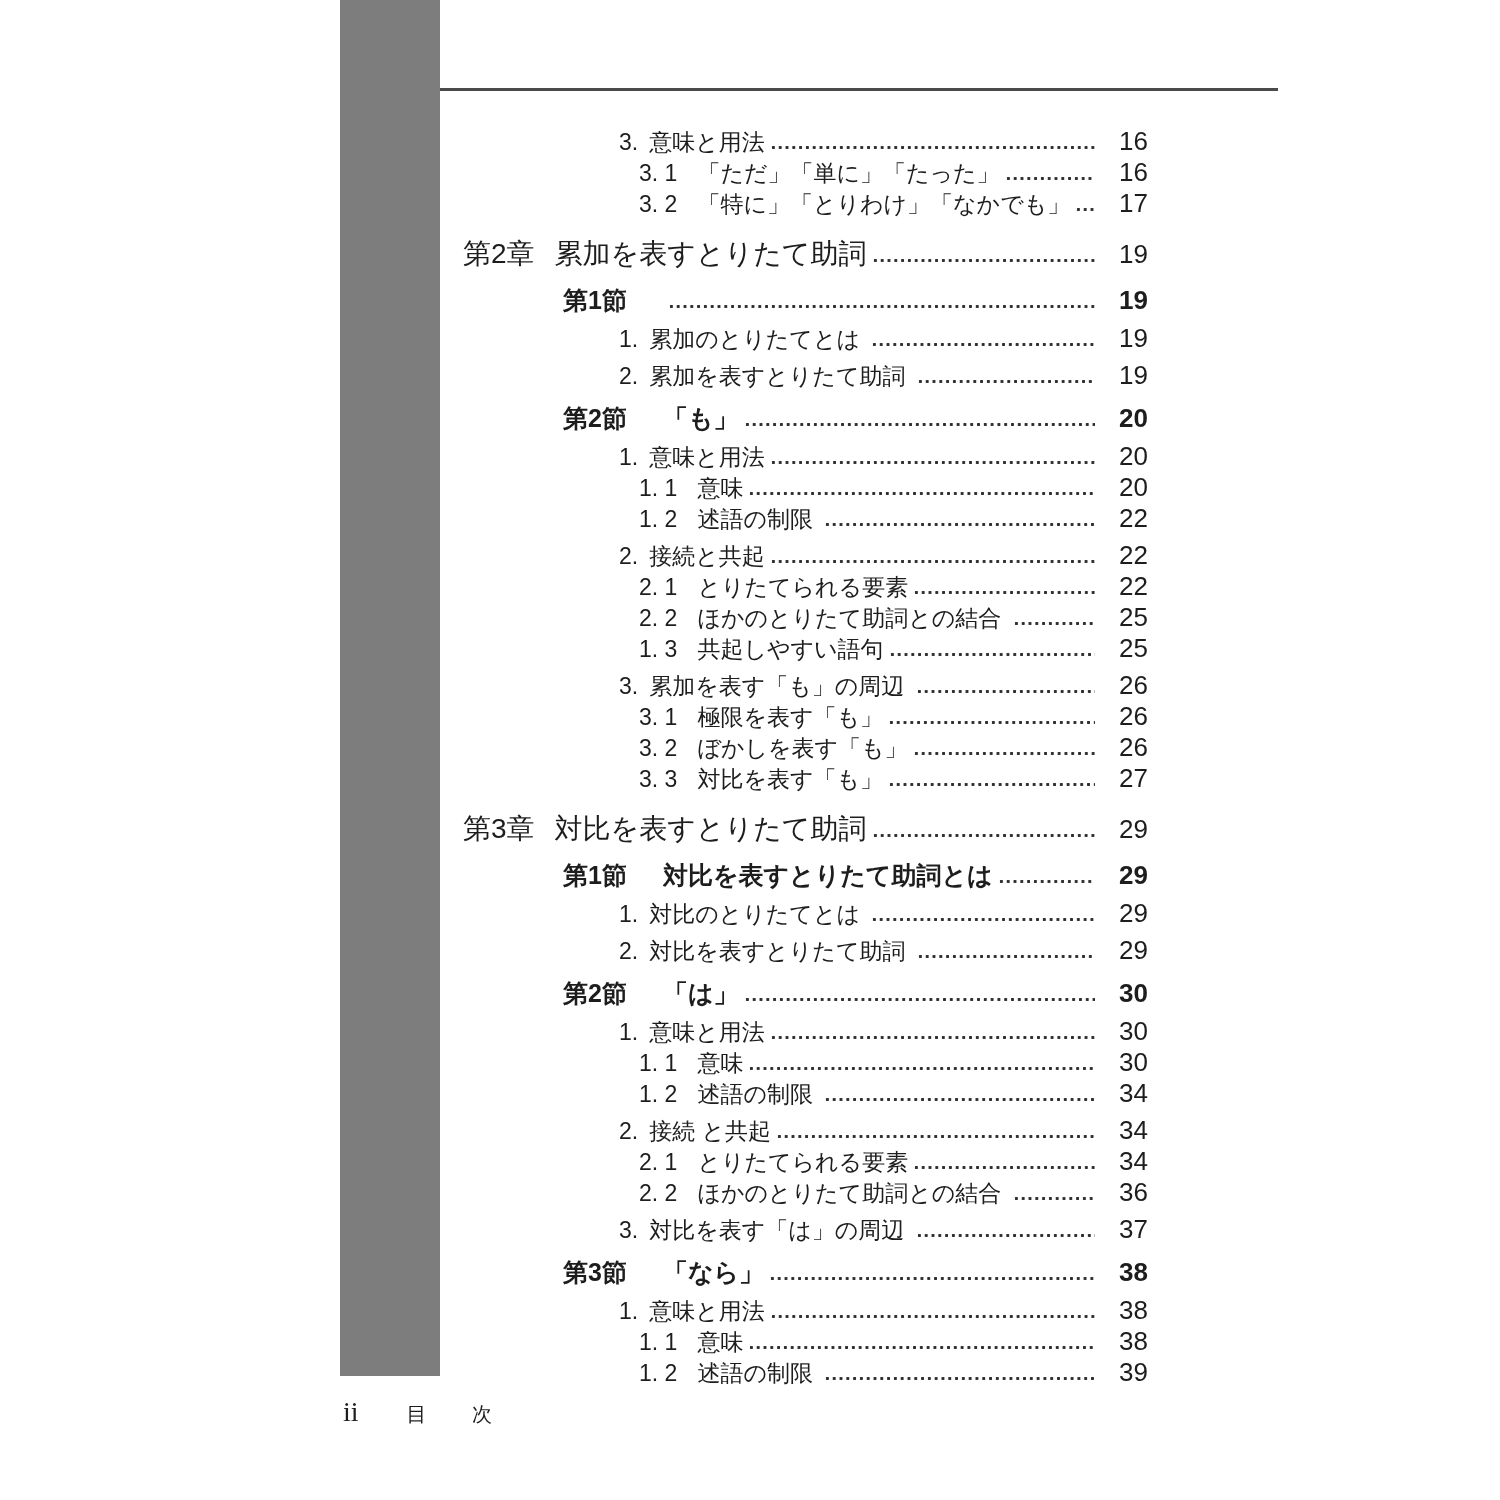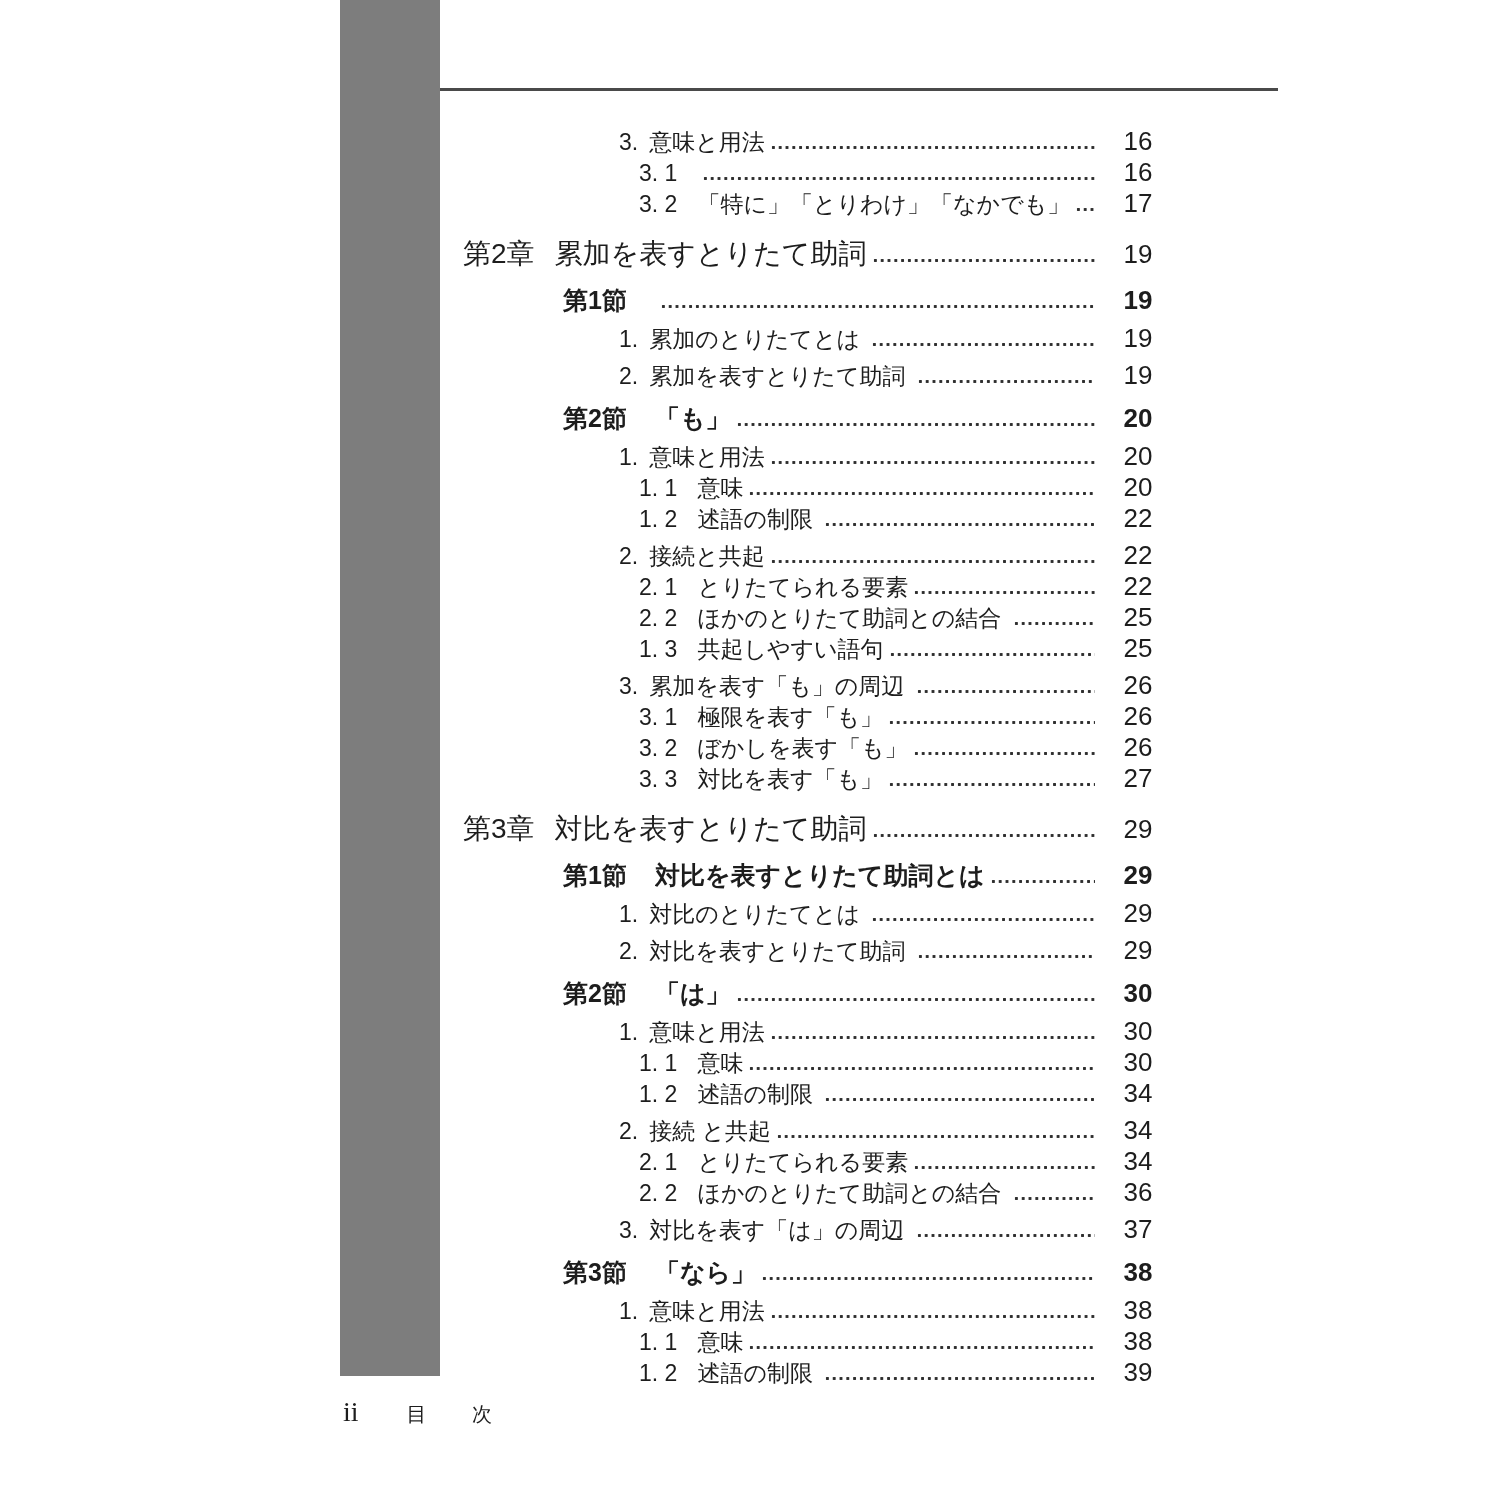--- a/index.html
+++ b/index.html
@@ -52,41 +52,41 @@
     margin: 0 16px 0 5px;
     background-image: radial-gradient(circle, var(--dot-color) 1.35px, rgba(0,0,0,0) 1.6px);
     background-size: 6.8px 6.8px;
     background-repeat: repeat-x;
     background-position: left bottom 6px;
   }
   .page {
     flex: 0 0 auto;
     width: 46px;
     padding-left: 8px;
-    text-align: center;
+    text-align: left;
     font-size: 26px;
   }
   
   .lv-chapter {
     padding-left: 0;
     font-size: 28px;
     font-weight: 400;
     line-height: 38px;
     margin-top: 16px;
   }
   .lv-chapter .num { margin-right: 20px; }
   .lv-chapter .leader { background-position: left bottom 9px; }
   .lv-section {
     padding-left: 100px;
     font-size: 25px;
     font-weight: 600;
     line-height: 34px;
     margin-top: 10px;
   }
-  .lv-section .num { margin-right: 28px; }
+  .lv-section .num { margin-right: 36px; }
   .lv-section .leader { background-position: left bottom 7px; }
   .lv-item {
     padding-left: 156px;
     margin-top: 6px;
   }
   .lv-item .num { margin-right: 11px; }
   .lv-sub {
     padding-left: 176px;
     margin-top: 0;
   }
@@ -118,20 +118,21 @@
 
 <div class="toc">
     <div class="row lv-item">
     <span class="num">3.</span>
     <span class="title">意味と用法</span>
     <span class="leader"></span>
     <span class="page">16</span>
   </div>
     <div class="row lv-sub">
     <span class="num">3. 1</span>
+    <span class="title">「ただ」「単に」「たった」</span>
     <span class="leader"></span>
     <span class="page">16</span>
   </div>
     <div class="row lv-sub">
     <span class="num">3. 2</span>
     <span class="title">「特に」「とりわけ」「なかでも」</span>
     <span class="leader"></span>
     <span class="page">17</span>
   </div>
     <div class="row lv-chapter">

